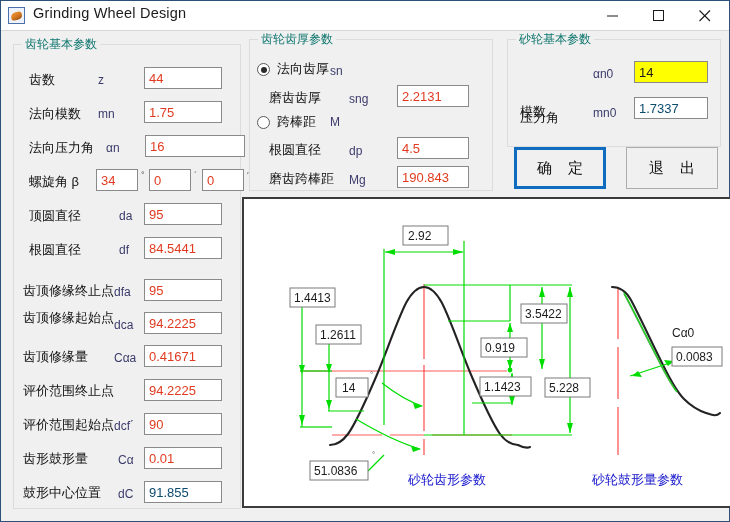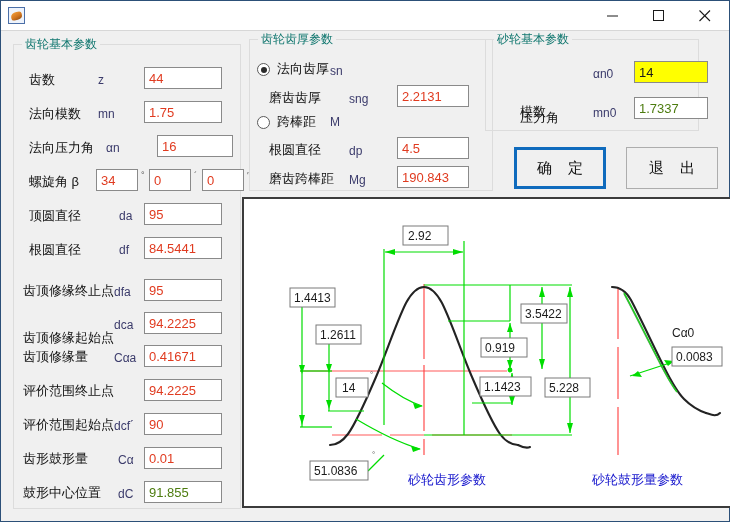--- a/index.html
+++ b/index.html
@@ -64,21 +64,21 @@
   .gb-title {
     position: absolute; top: -9px; left: 8px;
     background: #f0f0f0;
     padding: 0 3px;
     font-size: 12px;
     color: #0f766e;
     white-space: nowrap;
   }
   #gb-gear { left: 12px; top: 43px; width: 228px; height: 465px; }
   #gb-thick { left: 248px; top: 38px; width: 244px; height: 152px; }
-  #gb-wheel { left: 484px; top: 38px; width: 214px; height: 92px; }
+  #gb-wheel { left: 506px; top: 38px; width: 214px; height: 108px; }
 
   
   .lab {
     position: absolute;
     font-size: 13px;
     color: #111;
     white-space: nowrap;
   }
   .sym {
     position: absolute;
@@ -92,21 +92,21 @@
     background: #ffffff;
     border: 1px solid #8a8a8a;
     font-family: "Liberation Sans", "DejaVu Sans", sans-serif;
     font-size: 13px;
     color: #e03b20;
     padding: 0 0 0 4px;
     line-height: 20px;
     height: 22px;
     outline: none;
   }
-  .fld.black { color: #4d7c0f; }
+  .fld.black { color: #0c4a6e; }
   .fld.hl { background: #ffff00; color: #1b1b1b; }
   .degmark {
     position: absolute;
     font-size: 9px; color: #555;
   }
 
   
   .radio {
     position: absolute;
     width: 13px; height: 13px;
@@ -186,20 +186,21 @@
 </style>
 </head>
 <body>
 
 <div id="app">
 
   <div id="titlebar">
     <div id="app-icon">
         <div class="glyph"></div>
       </div>
+    <div id="title-text">Grinding Wheel Design</div>
 
     <div class="winbtn" id="btn-min">
       <svg width="12" height="8" viewBox="0 0 12 8">
         <line x1="0" y1="4" x2="11" y2="4" stroke="#1b1b1b" stroke-width="1"></line>
       </svg>
     </div>
     <div class="winbtn" id="btn-max">
       <svg width="12" height="12" viewBox="0 0 12 12" style="top:9px">
         <rect x="0.5" y="0.5" width="10" height="10" fill="none" stroke="#1b1b1b" stroke-width="1"></rect>
       </svg>
@@ -219,21 +220,21 @@
   <div class="lab" style="left:28px;  top:70px;">齿数</div>
   <div class="sym" style="left:97px;  top:72px;">z</div>
   <input class="fld" style="left: 143px; top: 66px; width: 78px;" value="44">
 
   <div class="lab" style="left:28px;  top:104px;">法向模数</div>
   <div class="sym" style="left:97px;  top:106px;">mn</div>
   <input class="fld" style="left: 143px; top: 100px; width: 78px;" value="1.75">
 
   <div class="lab" style="left:28px;  top:138px;">法向压力角</div>
   <div class="sym" style="left:105px; top:140px;">αn</div>
-  <input class="fld" style="left: 156px; top: 134px; width: 76px;" value="16">
+  <input class="fld" style="left: 144px; top: 134px; width: 100px;" value="16">
 
   <div class="lab" style="left:28px;  top:172px;">螺旋角 β</div>
   <input class="fld" style="left: 95px; top: 168px; width: 42px;" value="34">
   <div class="degmark" style="left:140px; top:169px;">°</div>
   <input class="fld" style="left: 148px; top: 168px; width: 42px;" value="0">
   <div class="degmark" style="left:193px; top:169px;">´</div>
   <input class="fld" style="left: 201px; top: 168px; width: 42px;" value="0">
   <div class="degmark" style="left:246px; top:169px;">″</div>
 
   <div class="lab" style="left:28px;  top:206px;">顶圆直径</div>
@@ -241,21 +242,21 @@
   <input class="fld" style="left: 143px; top: 202px; width: 78px;" value="95">
 
   <div class="lab" style="left:28px;  top:240px;">根圆直径</div>
   <div class="sym" style="left:118px; top:242px;">df</div>
   <input class="fld" style="left: 143px; top: 236px; width: 78px;" value="84.5441">
 
   <div class="lab" style="left:22px;  top:281px;">齿顶修缘终止点</div>
   <div class="sym" style="left:113px; top:284px;">dfa</div>
   <input class="fld" style="left: 143px; top: 278px; width: 78px;" value="95">
 
-  <div class="lab" style="left:22px;  top:328px;">齿顶修缘起始点</div>
+  <div class="lab" style="left:22px;  top:308px;">齿顶修缘起始点</div>
   <div class="sym" style="left:113px; top:317px;">dca</div>
   <input class="fld" style="left: 143px; top: 311px; width: 78px;" value="94.2225">
 
   <div class="lab" style="left:22px;  top:347px;">齿顶修缘量</div>
   <div class="sym" style="left:113px; top:350px;">Cαa</div>
   <input class="fld" style="left: 143px; top: 344px; width: 78px;" value="0.41671">
 
   <div class="lab" style="left:22px;  top:381px;">评价范围终止点</div>
   <div class="sym" style="left:113px; top:384px;margin-left:44px;">dca´</div>
   <input class="fld" style="left: 143px; top: 378px; width: 78px;" value="94.2225">

